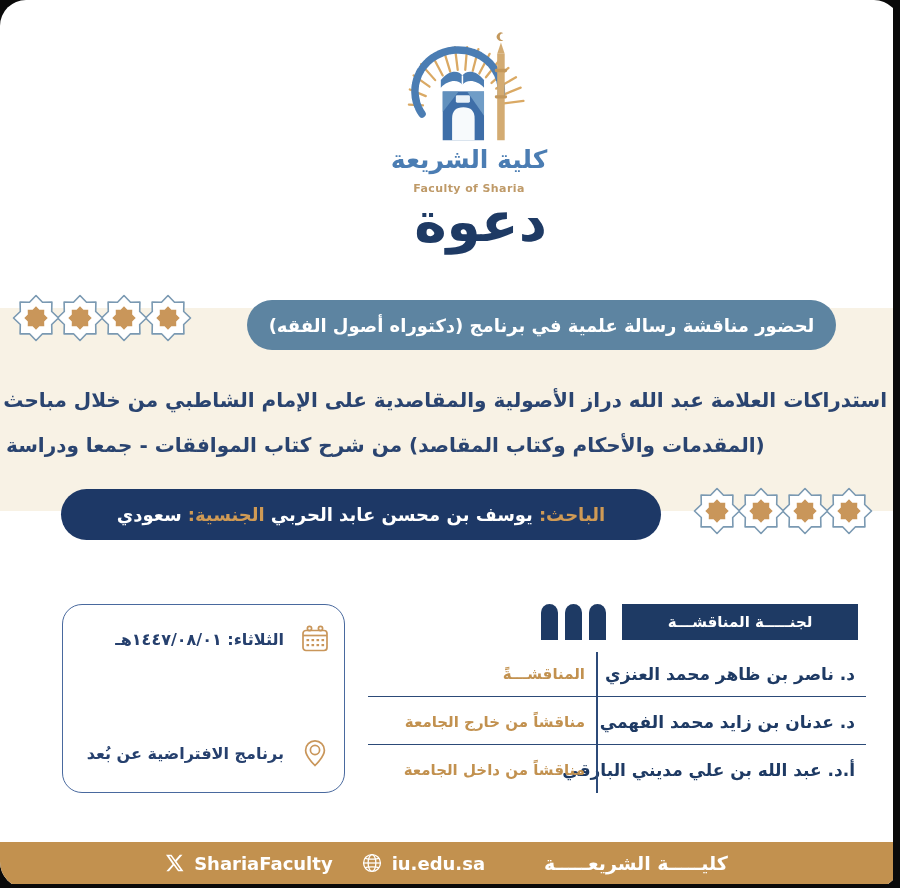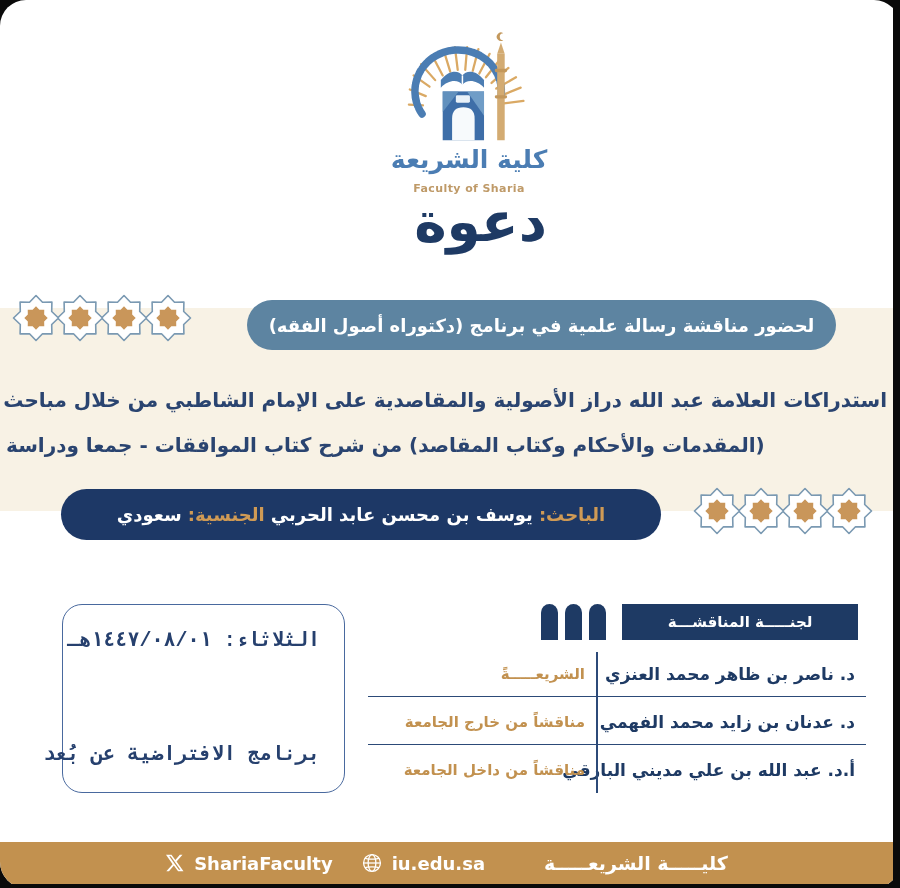--- a/index.html
+++ b/index.html
@@ -42,22 +42,22 @@
   .c-row{position:absolute;left:0;right:0;height:44px;line-height:44px;}
   .c-row.r1{top:652px;} .c-row.r2{top:700px;} .c-row.r3{top:748px;}
   .c-name{position:absolute;right:38px;color:#1e3a64;font-weight:700;font-size:17px;white-space:nowrap;}
   .c-role{position:absolute;right:308px;color:#c2914f;font-weight:700;font-size:15px;white-space:nowrap;}
   .hline{position:absolute;left:368px;width:498px;height:1px;background:#2c4a78;}
   .h1{top:696px;} .h2{top:744px;}
   .vline{position:absolute;left:596px;top:652px;width:1.5px;height:141px;background:#2c4a78;}
 
   
   .info-box{position:absolute;left:62px;top:604px;width:281px;height:187px;border:1.6px solid #49699e;border-radius:20px;}
-  .info-row{position:absolute;right:14px;left:8px;display:flex;align-items:center;gap:10px;color:#26406e;
-            font-weight:700;font-size:20px;white-space:nowrap;height:36px;font-family:Liberation Mono, monospace;}
+  .info-row{position:absolute;right:14px;left:8px;display:flex;align-items:center;gap:16px;color:#26406e;
+            font-weight:700;font-size:16px;white-space:nowrap;height:36px;}
   .ir1{top:16px;} .ir2{top:72px;} .ir3{top:128px;height:40px;}
 
   
   .footer{position:absolute;left:0;top:842px;width:100%;height:42px;background:#c2914f;display:flex;align-items:center;
           justify-content:center;gap:28px;color:#fff;}
   .f-group{display:flex;align-items:center;gap:9px;font-size:18px;font-weight:600;white-space:nowrap;}
   .f-fac{font-size:19px;font-weight:700;white-space:nowrap;margin-left:31px;}
 </style>
 </head>
 <body>
@@ -162,21 +162,21 @@
 
     <div class="c-header">لجنـــــة المناقشـــة</div>
     <div class="arches">
       <div class="arch"></div>
       <div class="arch"></div>
       <div class="arch"></div>
     </div>
 
     <div class="c-row r1">
       <span class="c-name">د. ناصر بن ظاهر محمد العنزي</span>
-      <span class="c-role">الشريعـــــةً</span>
+      <span class="c-role">المناقشـــةً</span>
     </div>
     <div class="hline h1"></div>
     <div class="c-row r2">
       <span class="c-name">د. عدنان بن زايد محمد الفهمي</span>
       <span class="c-role">مناقشاً من خارج الجامعة</span>
     </div>
     <div class="hline h2"></div>
     <div class="c-row r3">
       <span class="c-name">أ.د. عبد الله بن علي مديني البارقي</span>
       <span class="c-role">مناقشاً من داخل الجامعة</span>

